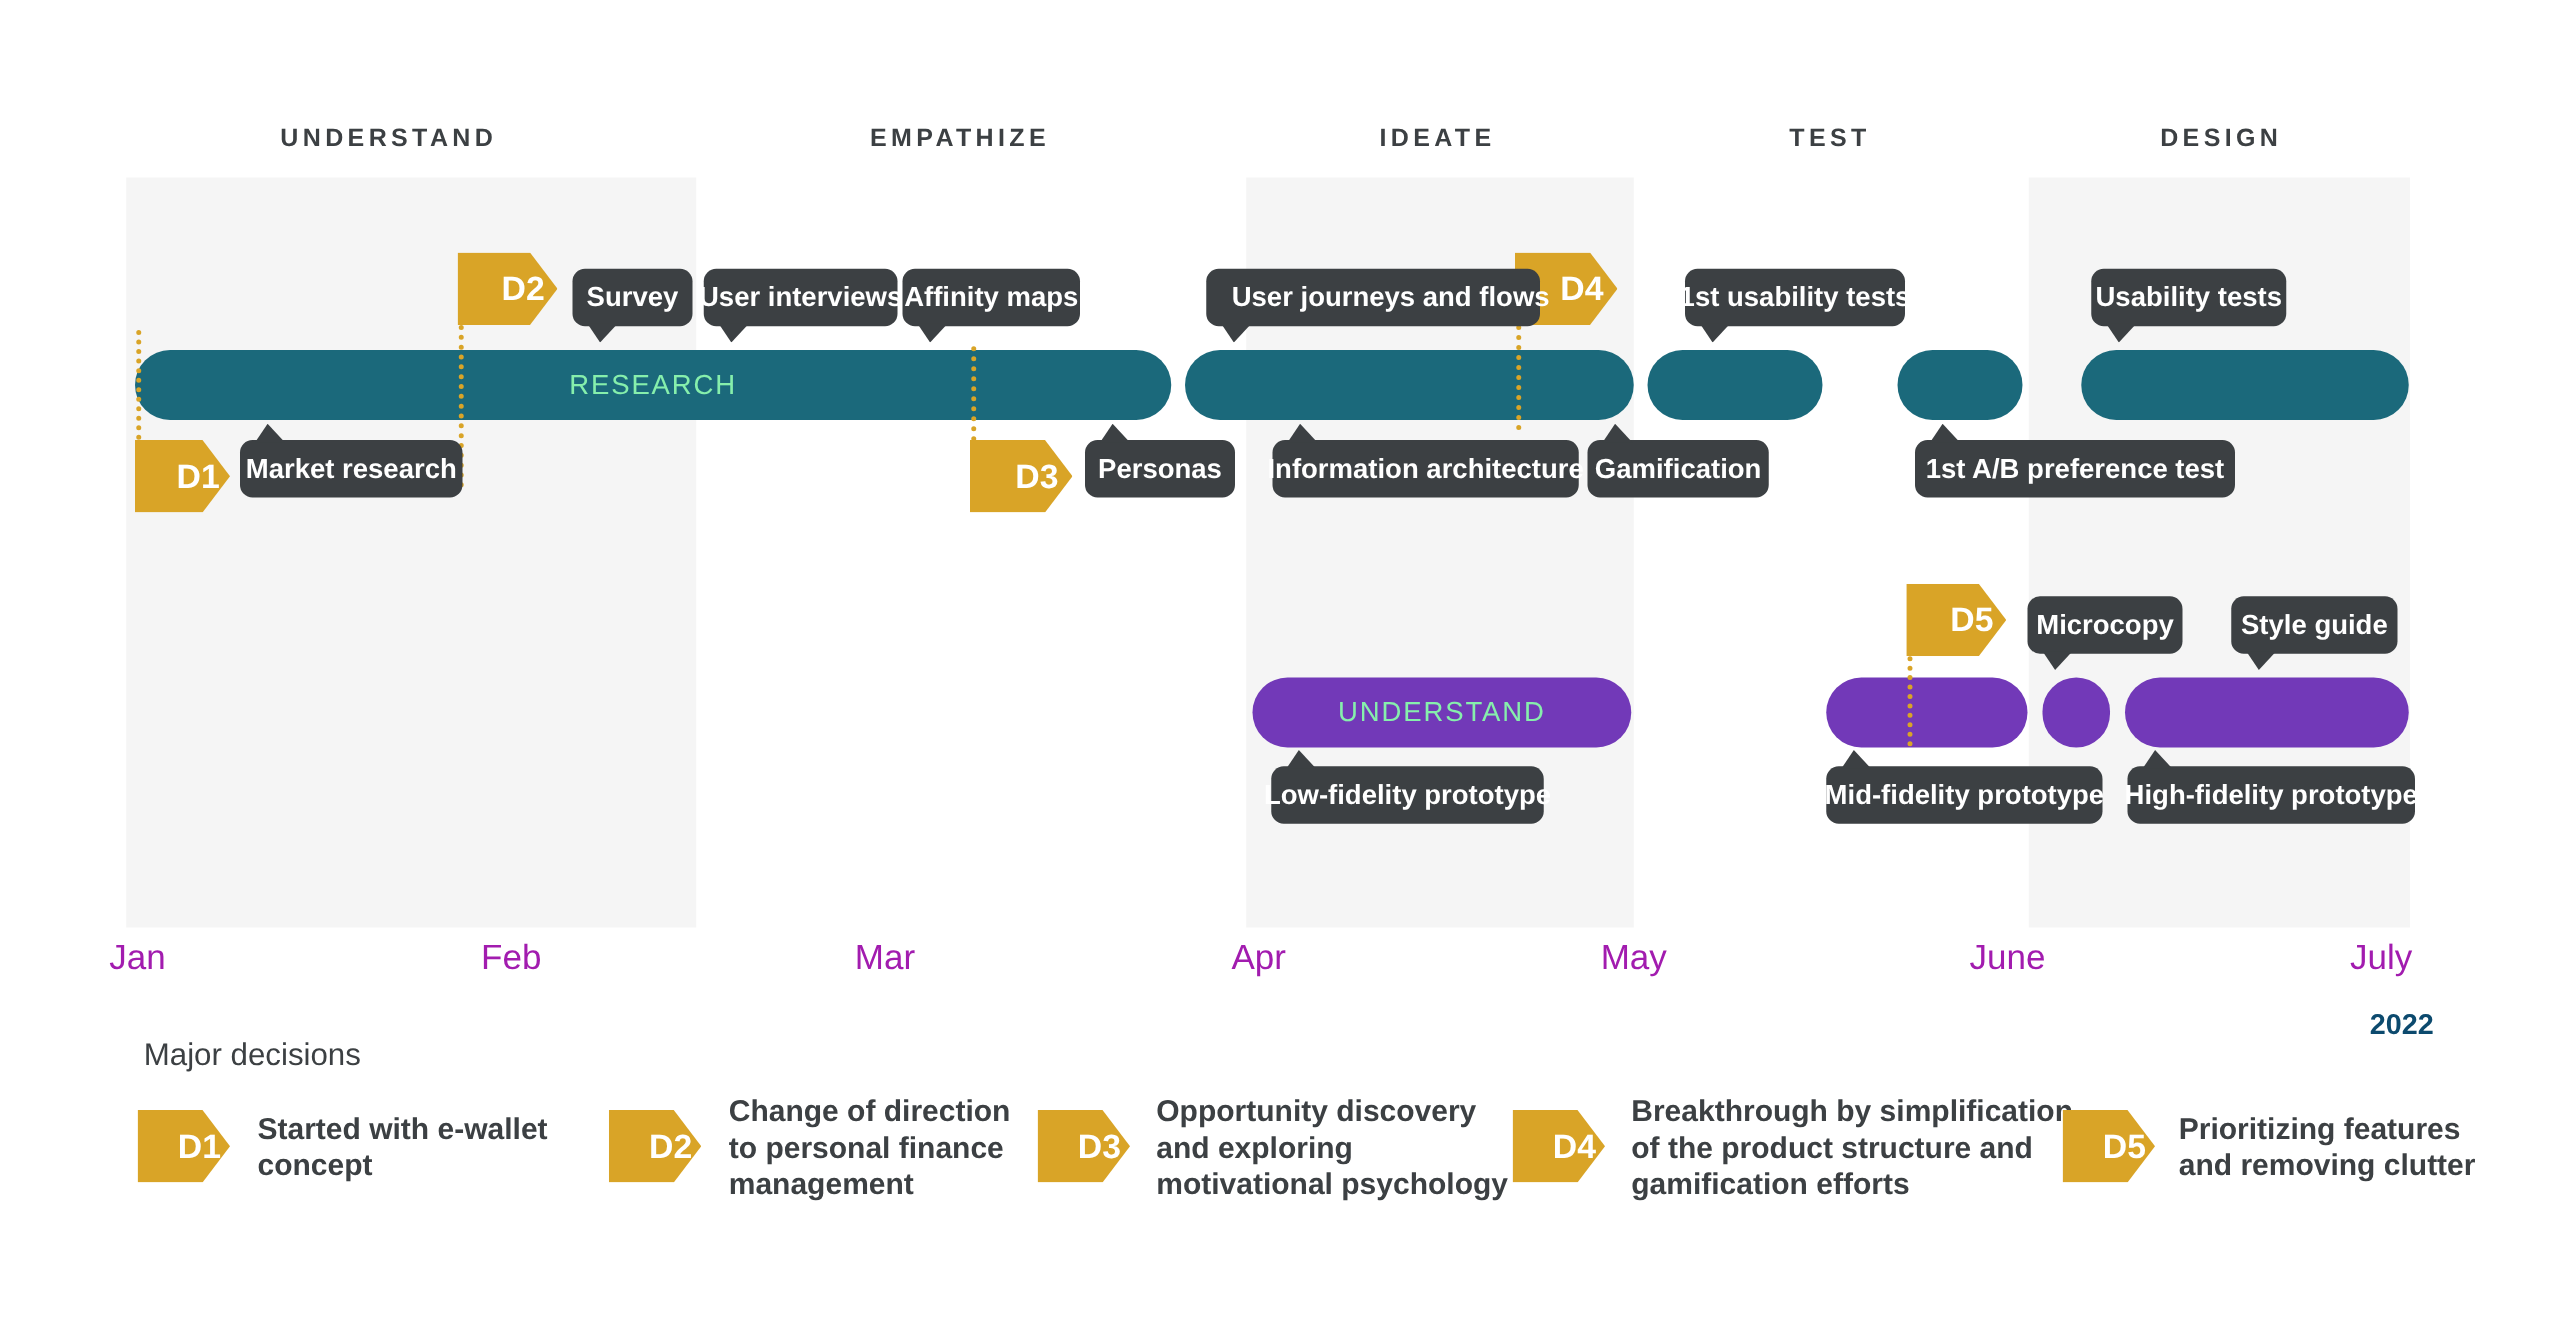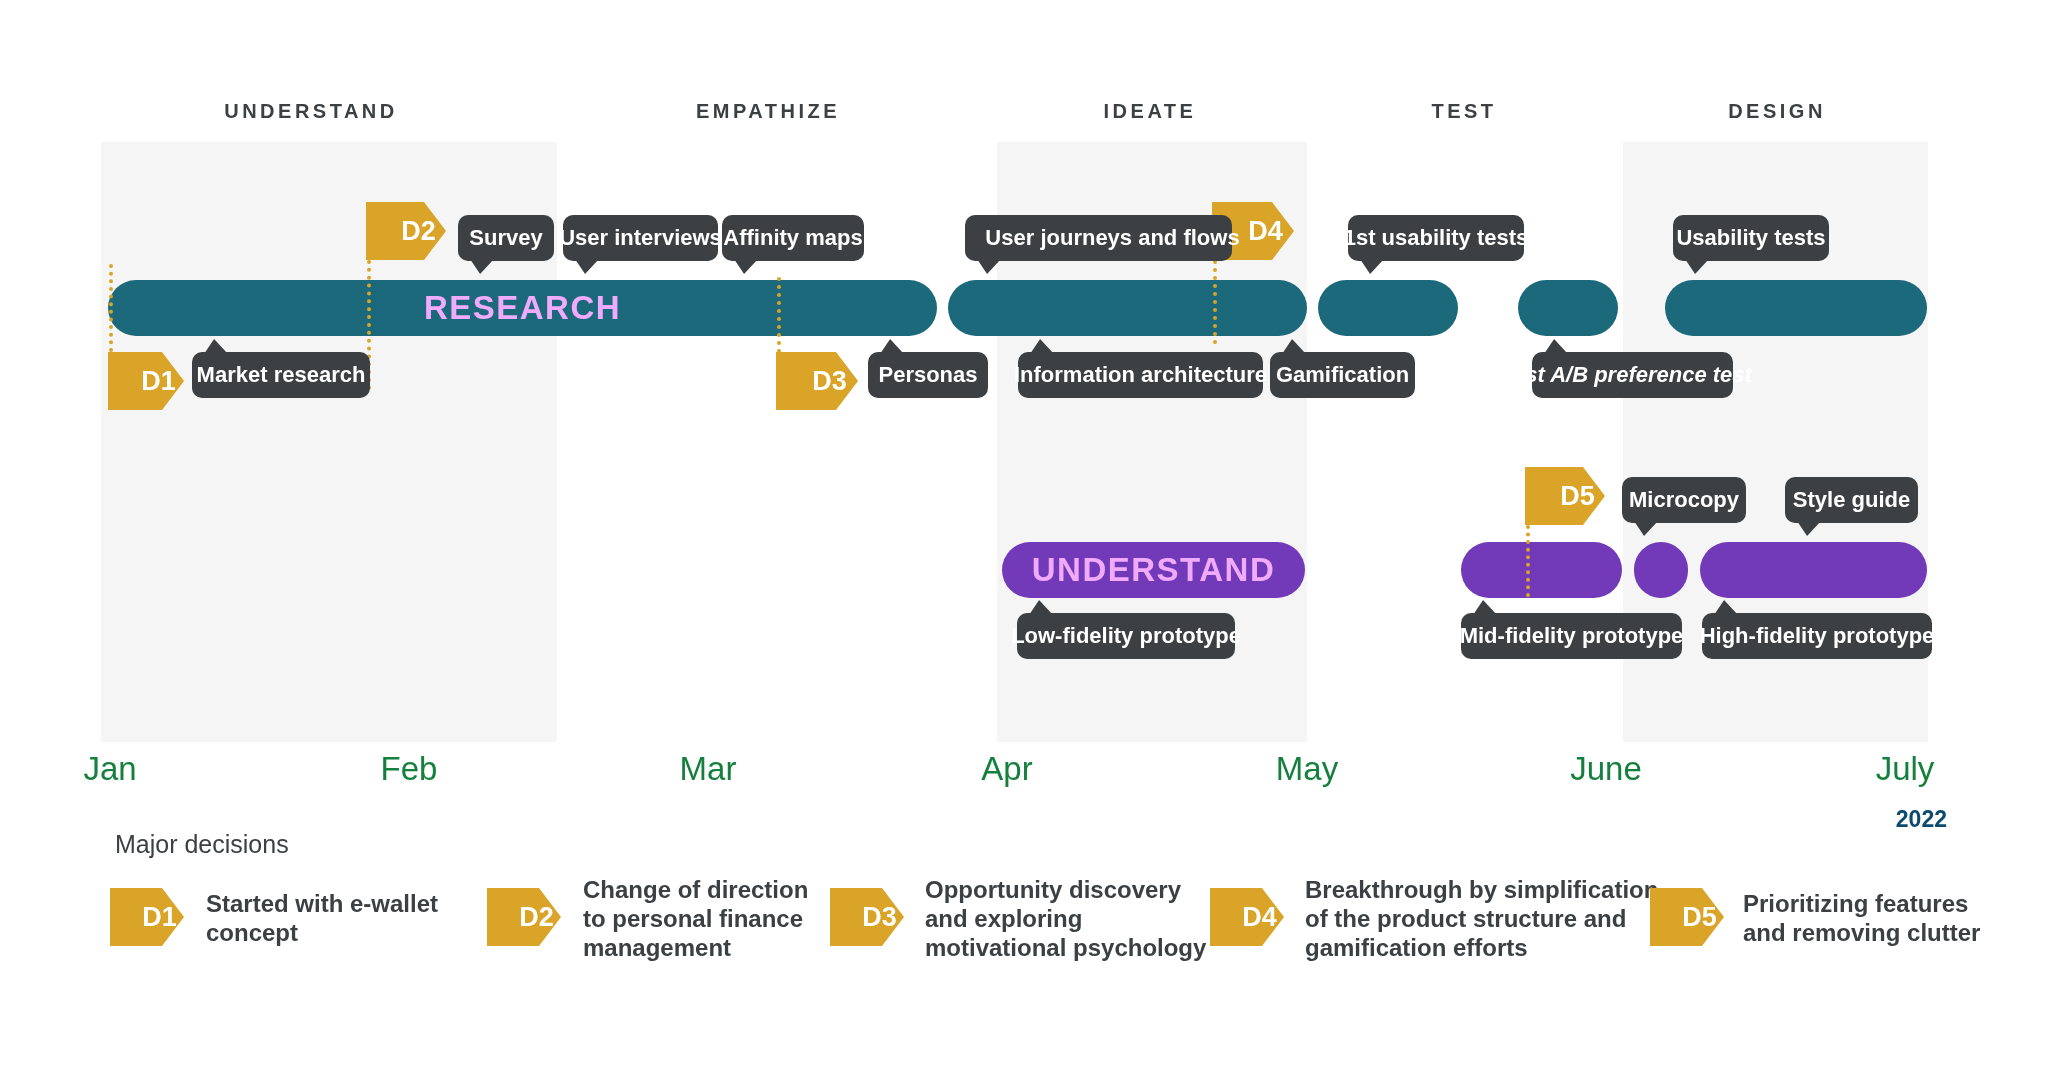--- a/index.html
+++ b/index.html
@@ -2,25 +2,25 @@
 <html><head>
 <meta charset="utf-8">
 <style>
   html,body{margin:0;padding:0;background:#ffffff;}
   #canvas{position:relative;width:2048px;height:1069px;background:#ffffff;overflow:hidden;
           font-family:"Liberation Sans",sans-serif;}
   .band{position:absolute;top:142px;height:600px;background:#f5f5f5;}
   .phase{position:absolute;top:100px;width:500px;transform:translateX(-50%);text-align:center;
          font-size:20px;font-weight:700;letter-spacing:3.5px;color:#3c4043;}
   .month{position:absolute;top:750px;width:160px;transform:translateX(-50%);text-align:center;
-         font-size:33px;font-weight:400;color:#15803d;}
+         font-size:28px;font-weight:400;color:#a21caf;}
   .year{position:absolute;top:806px;left:1747px;width:200px;text-align:right;
         font-size:23px;font-weight:600;color:#0c4a6e;}
   .bar{position:absolute;height:56px;border-radius:28px;display:flex;align-items:center;justify-content:center;}
-  .bar-label{font-size:33px;font-weight:700;letter-spacing:1.5px;color:#f0abfc;}
+  .bar-label{font-size:22px;font-weight:400;letter-spacing:1.5px;color:#86efac;}
   .dotline{position:absolute;width:0;border-left:4px dotted #d9a427;}
   .flag{position:absolute;height:58px;background:#d9a427;display:flex;align-items:center;justify-content:center;
         padding-right:20px;box-sizing:border-box;
         clip-path:polygon(0 0,calc(100% - 22px) 0,100% 50%,calc(100% - 22px) 100%,0 100%);padding-left:45px;}
   .flag-label{font-size:27px;font-weight:800;color:#ffffff;}
   .bubble{position:absolute;height:46px;background:#3c4043;border-radius:10px;color:#ffffff;
           display:flex;align-items:center;justify-content:center;font-size:22px;font-weight:600;white-space:nowrap;}
   .tail{position:absolute;width:24px;height:15px;background:#3c4043;left:12px;}
   .tail.down{bottom:-13px;clip-path:polygon(0 0,100% 0,42% 100%);}
   .tail.up{top:-13px;clip-path:polygon(42% 0,100% 100%,0 100%);}
@@ -84,21 +84,21 @@
     <div class="bubble" style="left: 458px; top: 215px; width: 96px;">Survey<div class="tail down"></div></div>
     <div class="bubble" style="left: 563px; top: 215px; width: 155px;">User interviews<div class="tail down"></div></div>
     <div class="bubble" style="left: 722px; top: 215px; width: 142px;">Affinity maps<div class="tail down"></div></div>
     <div class="bubble" style="left: 965px; top: 215px; width: 239px; padding-left: 28px;">User journeys and flows<div class="tail down"></div></div>
     <div class="bubble" style="left: 1348px; top: 215px; width: 176px;">1st usability tests<div class="tail down"></div></div>
     <div class="bubble" style="left: 1673px; top: 215px; width: 156px;">Usability tests<div class="tail down"></div></div>
     <div class="bubble" style="left: 192px; top: 352px; width: 178px;">Market research<div class="tail up"></div></div>
     <div class="bubble" style="left: 868px; top: 352px; width: 120px;">Personas<div class="tail up"></div></div>
     <div class="bubble" style="left: 1018px; top: 352px; width: 245px;">Information architecture<div class="tail up"></div></div>
     <div class="bubble" style="left: 1270px; top: 352px; width: 145px;">Gamification<div class="tail up"></div></div>
-    <div class="bubble" style="left: 1532px; top: 352px; width: 201px; font-style: italic;">1st A/B preference test<div class="tail up"></div></div>
+    <div class="bubble" style="left: 1532px; top: 352px; width: 256px;">1st A/B preference test<div class="tail up"></div></div>
     <div class="bubble" style="left: 1622px; top: 477px; width: 124px;">Microcopy<div class="tail down"></div></div>
     <div class="bubble" style="left: 1785px; top: 477px; width: 133px;">Style guide<div class="tail down"></div></div>
     <div class="bubble" style="left: 1017px; top: 613px; width: 218px;">Low-fidelity prototype<div class="tail up"></div></div>
     <div class="bubble" style="left: 1461px; top: 613px; width: 221px;">Mid-fidelity prototype<div class="tail up"></div></div>
     <div class="bubble" style="left: 1702px; top: 613px; width: 230px;">High-fidelity prototype<div class="tail up"></div></div>
     <div class="flag" style="left: 110px; top: 888px; width: 74px;">
       <div class="flag-label">D1</div>
     </div>
     <div class="footer-text" style="left: 206px; top: 889px;">
       <div>Started with e-wallet</div>

